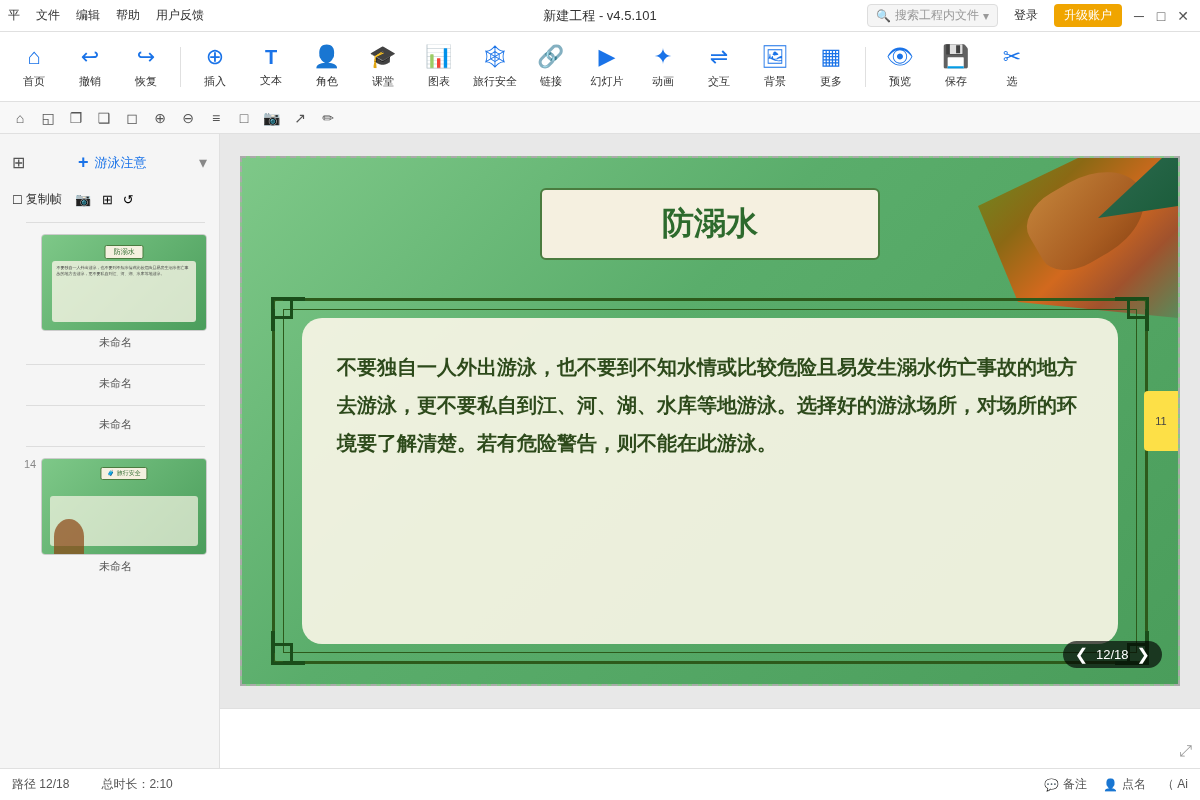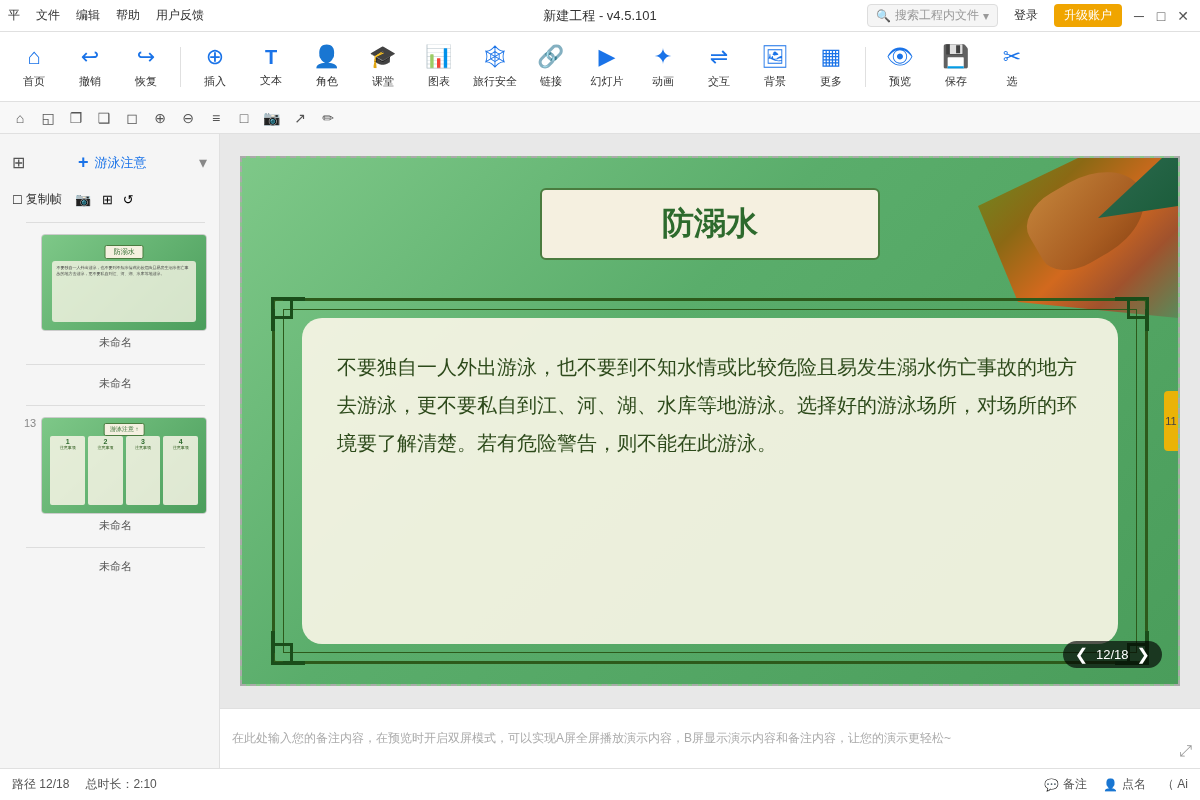--- a/index.html
+++ b/index.html
@@ -195,21 +195,21 @@
       background: rgba(248, 245, 230, 0.92);
       border-radius: 20px;
       padding: 30px 35px;
       display: flex;
       align-items: flex-start;
     }
     .content-text {
       font-size: 20px;
       line-height: 1.9;
       color: #2d4a1b;
-      font-weight: normal;
+      font-weight: bold;
     }
 
     
     .notes-area {
       height: 60px;
       background: #ffffff;
       border-top: 1px solid #e0e0e0;
       display: flex;
       align-items: center;
       padding: 0 12px;
@@ -224,21 +224,21 @@
       height: 32px;
       background: #ffffff;
       border-top: 1px solid #e0e0e0;
       display: flex;
       align-items: center;
       justify-content: space-between;
       padding: 0 12px;
       font-size: 12px;
       color: #555;
     }
-    .bottom-left { display: flex; gap: 16px; }
+    .bottom-left { display: flex; gap: 32px; }
     .bottom-right { display: flex; align-items: center; gap: 16px; }
 
     
     .page-navigator {
       position: absolute;
       bottom: 16px;
       right: 16px;
       background: rgba(0,0,0,0.65);
       color: white;
       border-radius: 20px;
@@ -249,23 +249,23 @@
       font-size: 13px;
     }
     .page-nav-btn { cursor: pointer; font-size: 16px; }
 
     
     .right-handle {
       position: absolute;
       right: 0;
       top: 50%;
       transform: translateY(-50%);
-      width: 14px;
+      width: 34px;
       height: 60px;
-      background: #eab308;
+      background: #fde047;
       border-radius: 4px 0 0 4px;
       display: flex;
       align-items: center;
       justify-content: center;
       cursor: pointer;
       font-size: 10px;
       color: #555;
     }
 
     .thumb13 { position: absolute; inset: 0; background: linear-gradient(135deg, #7ec888, #4a9d5b); }
@@ -443,51 +443,35 @@
       <div class="slide-divider">
         <div class="slide-divider-line"></div>
       </div>
       <div class="slide-label">未命名</div>
     </div>
 
     <div class="slide-item-container">
       <div class="slide-divider">
         <div class="slide-divider-line"></div>
       </div>
-      <div style="display:flex;align-items:flex-start;gap:4px;padding:2px 8px;">
-        <span style="font-size:11px;color:#888;width:14px;">13</span>
-        <div class="slide-thumbnail" style="width:172px;height:97px;position:relative;border-radius:4px;overflow:hidden;">
-          <div class="thumb13"></div>
-          <div class="thumb13-title">游泳注意 ↑</div>
-          <div class="thumb13-grid">
-            <div class="thumb13-cell">
-              <div class="thumb13-num">1</div>
-              <div>注意事项</div>
-            </div>
-            <div class="thumb13-cell">
-              <div class="thumb13-num">2</div>
-              <div>注意事项</div>
-            </div>
-            <div class="thumb13-cell">
-              <div class="thumb13-num">3</div>
-              <div>注意事项</div>
-            </div>
-            <div class="thumb13-cell">
-              <div class="thumb13-num">4</div>
-              <div>注意事项</div>
-            </div>
-          </div>
-        </div>
-      </div>
       <div class="slide-label">未命名</div>
     </div>
 
     <div class="slide-item-container">
       <div class="slide-divider">
         <div class="slide-divider-line"></div>
+      </div>
+      <div style="display:flex;align-items:flex-start;gap:4px;padding:2px 8px;">
+        <span style="font-size:11px;color:#888;width:14px;">14</span>
+        <div class="slide-thumbnail" style="width:172px;height:97px;position:relative;border-radius:4px;overflow:hidden;">
+          <div class="thumb14"></div>
+          <div class="thumb14-title" style="position:absolute;top:8px;left:50%;transform:translateX(-50%);font-size:6px;color:#2d6a2d;background:#f5f0e0;border:1px solid #4a7c3f;padding:1px 6px;border-radius:2px;white-space:nowrap;">🧳 旅行安全</div>
+          <div style="position:absolute;bottom:8px;left:8px;right:8px;height:50px;background:rgba(248,245,230,0.7);border-radius:3px;"></div>
+          <div style="position:absolute;bottom:0;left:12px;width:30px;height:35px;background:#8B4513;border-radius:50% 50% 0 0;opacity:0.7;"></div>
+        </div>
       </div>
       <div class="slide-label">未命名</div>
     </div>
 
     <div class="collapse-btn">◀</div>
   </div>
 
   <div class="editor-area">
     <div class="canvas-container">
 
@@ -533,21 +517,20 @@
           <span class="page-nav-btn">❮</span>
           <span>12/18</span>
           <span class="page-nav-btn">❯</span>
         </div>
 
         <div class="right-handle" style="font-size:11px;color:#444;">11</div>
       </div>
     </div>
 
     <div class="notes-area">
-      <span style="font-size:12px;color:#aaa;">在此处输入您的备注内容，在预览时开启双屏模式，可以实现A屏全屏播放演示内容，B屏显示演示内容和备注内容，让您的演示更轻松~</span>
       <span class="notes-expand">⤢</span>
     </div>
   </div>
 </div>
 
 <div class="bottom-bar">
   <div class="bottom-left">
     <span>路径 12/18</span>
     <span>总时长：2:10</span>
   </div>

